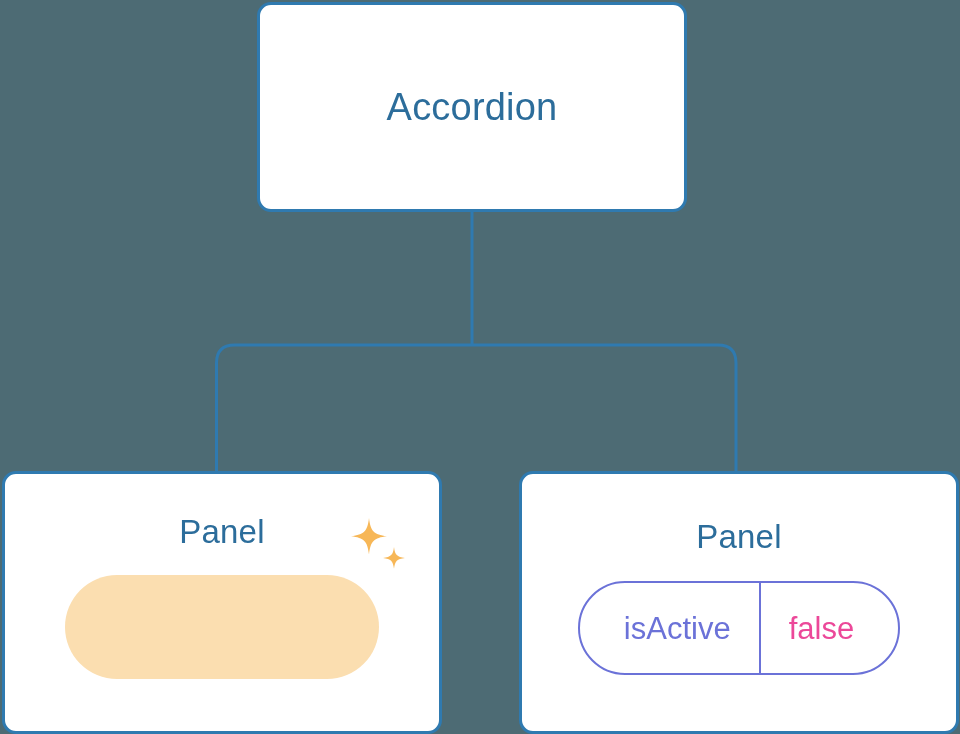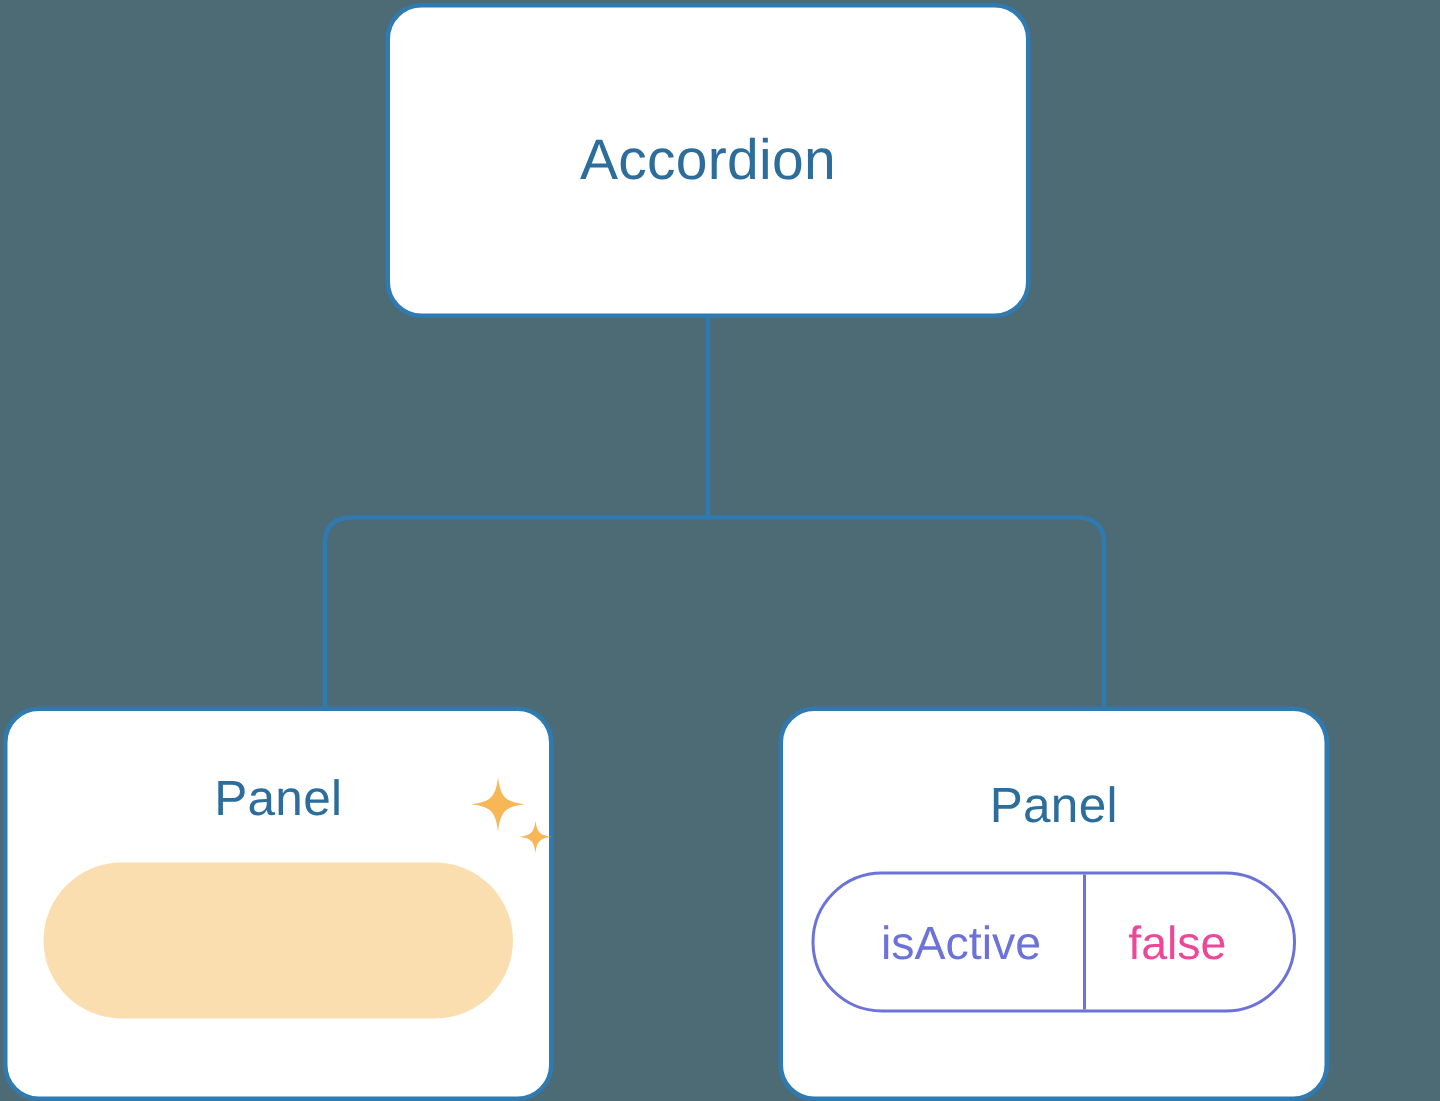--- a/index.html
+++ b/index.html
@@ -29,21 +29,21 @@
     width: 960px;
     height: 734px;
     pointer-events: none;
   }
 
   
   .node-card {
     position: absolute;
     background: #ffffff;
     border: 3px solid #2f7ab0;
-    border-radius: 24px;
+    border-radius: 14px;
     box-sizing: border-box;
     display: flex;
     flex-direction: column;
     align-items: center;
   }
 
   .node-title {
     color: #2c6d9b;
     font-size: 37px;
     font-weight: 400;
@@ -60,21 +60,21 @@
     height: 210px;
     justify-content: center;
   }
   #node-accordion .node-title {
     font-size: 38px;
   }
 
   
   .panel-card {
     top: 471px;
-    width: 367px;
+    width: 440px;
     height: 263px;
     justify-content: flex-start;
     overflow: visible;
   }
   #node-panel-left  { left: 2px; }
   #node-panel-right { left: 519px; }
 
   .panel-card .node-title {
     margin-top: 41px;
     font-size: 33px;

